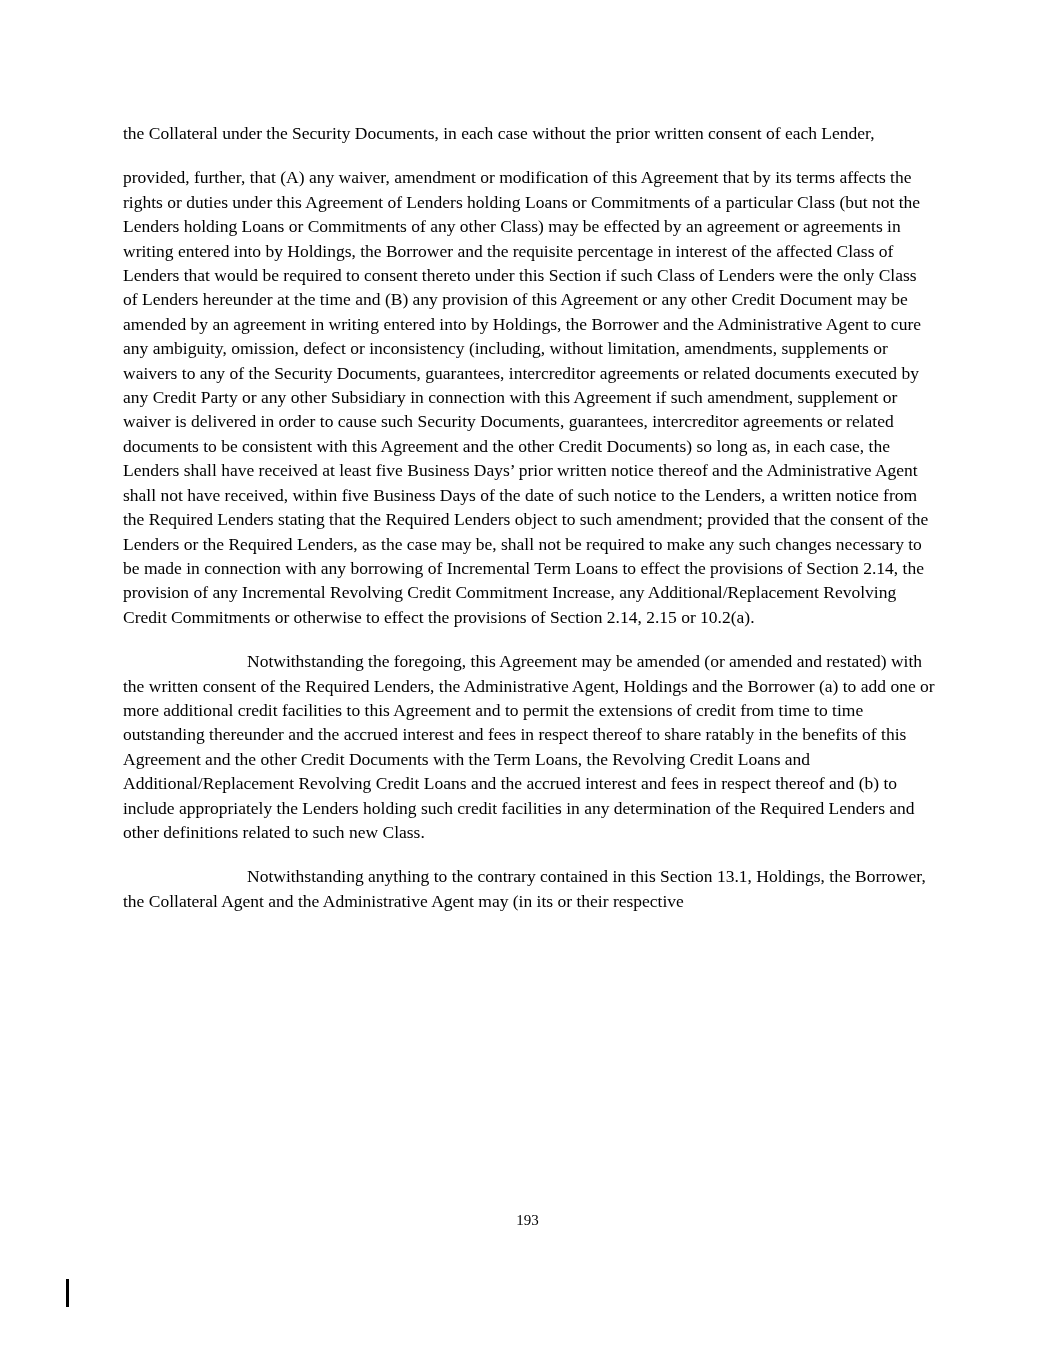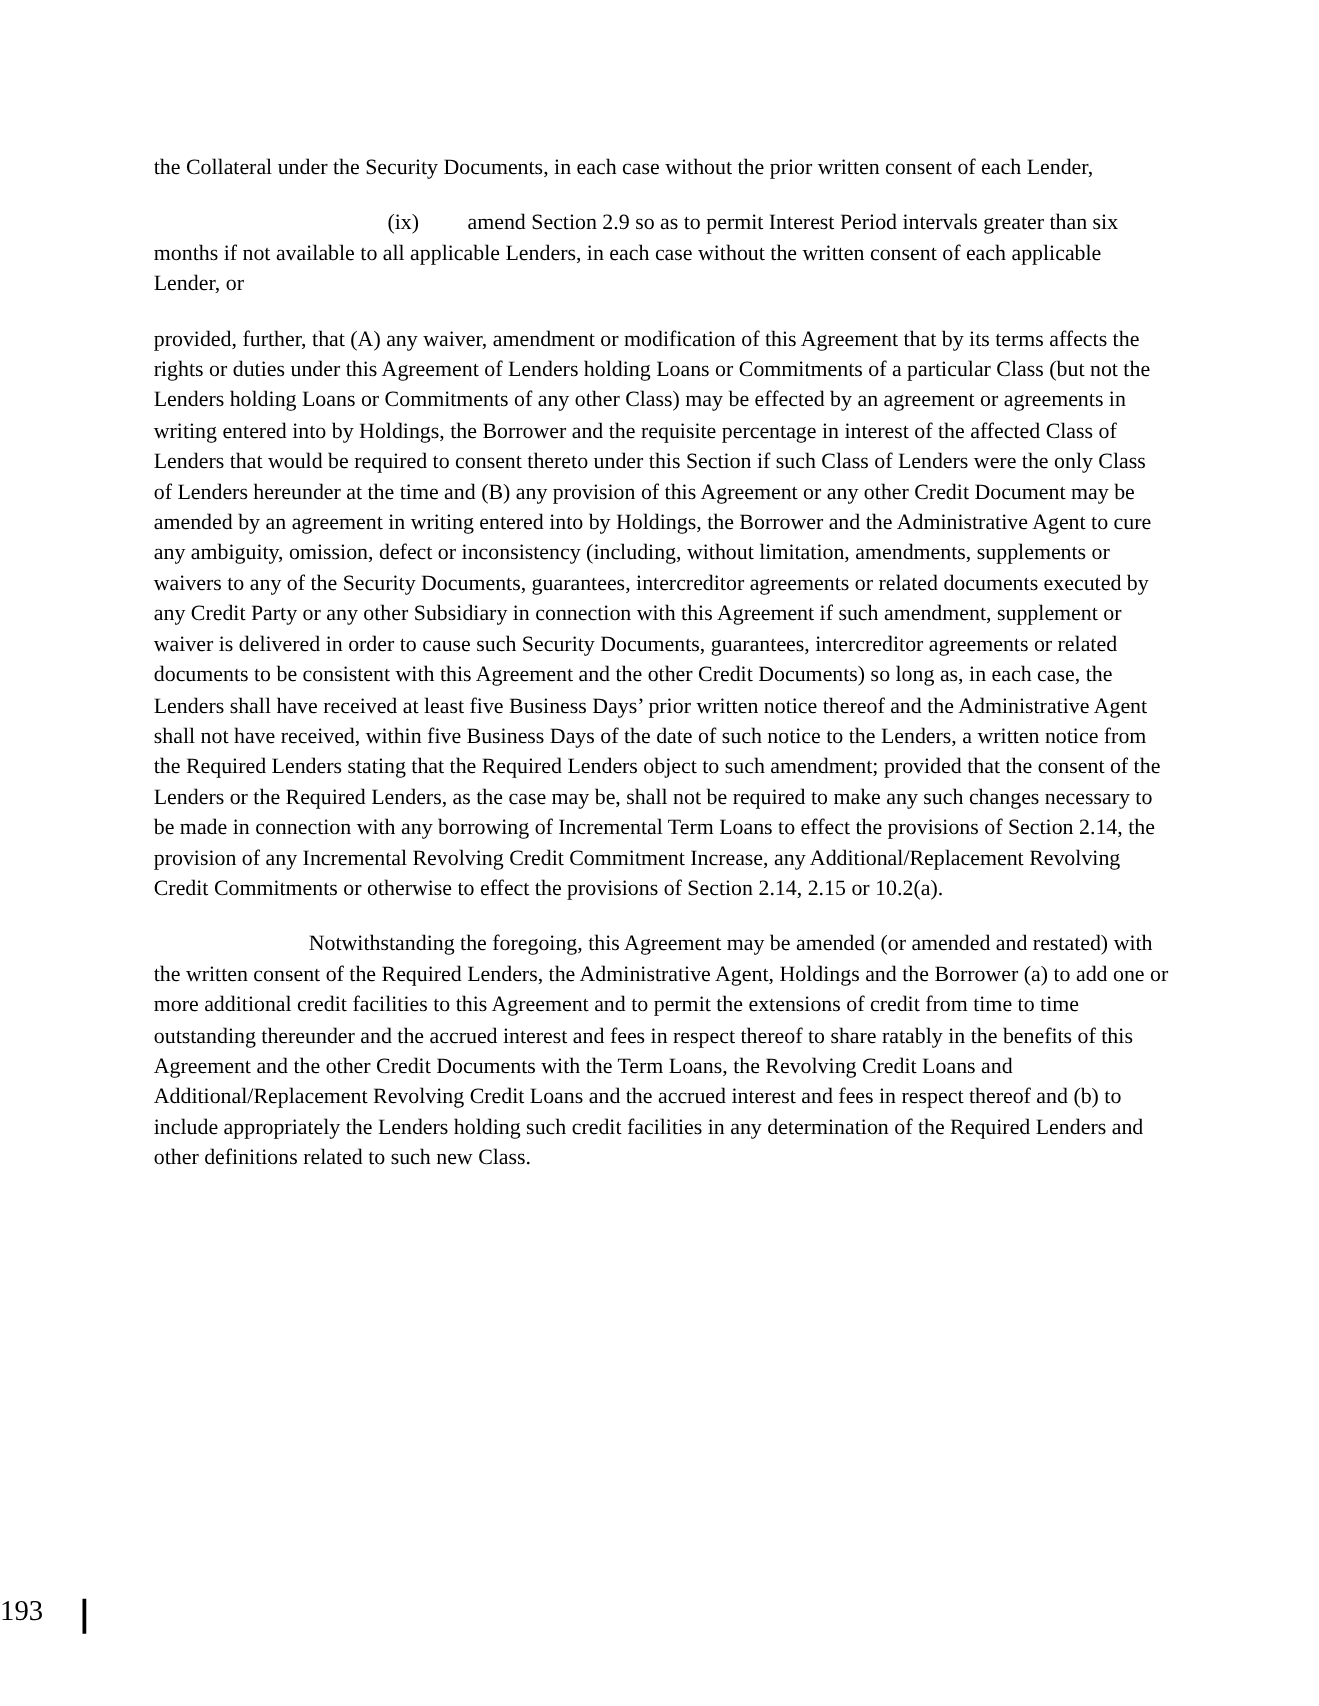--- a/index.html
+++ b/index.html
@@ -27,43 +27,43 @@
   p.clause { text-indent: 187px; }
   p.indent { text-indent: 124px; }
   .u { }
   .clause-label {
     display: inline-block;
     width: 64px;
     text-indent: 0;
   }
   .footer {
     position: absolute;
-    top: 1276px;
+    top: 1212px;
     left: 0;
     width: 100%;
-    text-align: left;
-    font-size: 23px;
+    text-align: center;
+    font-size: 15px;
     font-family: "Liberation Serif", serif;
   }
   .change-bar {
     position: absolute;
     left: 66px;
     top: 1279px;
     width: 2.5px;
     height: 28px;
     background: #000000;
   }
 </style>
 </head>
 <body>
 
 <div class="document-page">
     <p class="para flush"><span>the Collateral under the Security Documents, in each case without the prior written consent of each Lender,</span></p>
-    <p class="para clause"><span class="clause-label">(ix)</span><span>amend Section 2.9 so as to permit Interest Period intervals greater than six months if not available to all applicable Lenders, in each case without the written consent of each applicable Lender, or</span></p>
     <p class="para flush"><span class="u">provided</span><span>, </span><span class="u">further</span><span>, that (A) any waiver, amendment or modification of this Agreement that by its terms affects the rights or duties under this Agreement of Lenders holding Loans or Commitments of a particular Class (but not the Lenders holding Loans or Commitments of any other Class) may be effected by an agreement or agreements in writing entered into by Holdings, the Borrower and the requisite percentage in interest of the affected Class of Lenders that would be required to consent thereto under this Section if such Class of Lenders were the only Class of Lenders hereunder at the time and (B) any provision of this Agreement or any other Credit Document may be amended by an agreement in writing entered into by Holdings, the Borrower and the Administrative Agent to cure any ambiguity, omission, defect or inconsistency (including, without limitation, amendments, supplements or waivers to any of the Security Documents, guarantees, intercreditor agreements or related documents executed by any Credit Party or any other Subsidiary in connection with this Agreement if such amendment, supplement or waiver is delivered in order to cause such Security Documents, guarantees, intercreditor agreements or related documents to be consistent with this Agreement and the other Credit Documents) so long as, in each case, the Lenders shall have received at least five Business Days’ prior written notice thereof and the Administrative Agent shall not have received, within five Business Days of the date of such notice to the Lenders, a written notice from the Required Lenders stating that the Required Lenders object to such amendment; </span><span class="u">provided</span><span> that the consent of the Lenders or the Required Lenders, as the case may be, shall not be required to make any such changes necessary to be made in connection with any borrowing of Incremental Term Loans to effect the provisions of Section 2.14, the provision of any Incremental Revolving Credit Commitment Increase, any Additional/Replacement Revolving Credit Commitments or otherwise to effect the provisions of Section 2.14, 2.15 or 10.2(a).</span></p>
     <p class="para indent"><span>Notwithstanding the foregoing, this Agreement may be amended (or amended and restated) with the written consent of the Required Lenders, the Administrative Agent, Holdings and the Borrower (a) to add one or more additional credit facilities to this Agreement and to permit the extensions of credit from time to time outstanding thereunder and the accrued interest and fees in respect thereof to share ratably in the benefits of this Agreement and the other Credit Documents with the Term Loans, the Revolving Credit Loans and Additional/Replacement Revolving Credit Loans and the accrued interest and fees in respect thereof and (b) to include appropriately the Lenders holding such credit facilities in any determination of the Required Lenders and other definitions related to such new Class.</span></p>
+    <p class="para indent"><span>Notwithstanding anything to the contrary contained in this Section 13.1, Holdings, the Borrower, the Collateral Agent and the Administrative Agent may (in its or their respective</span></p>
   </div>
 
 <div class="change-bar"></div>
 
 <div class="footer">
   <span>193</span>
 </div>
 
 </body></html>

